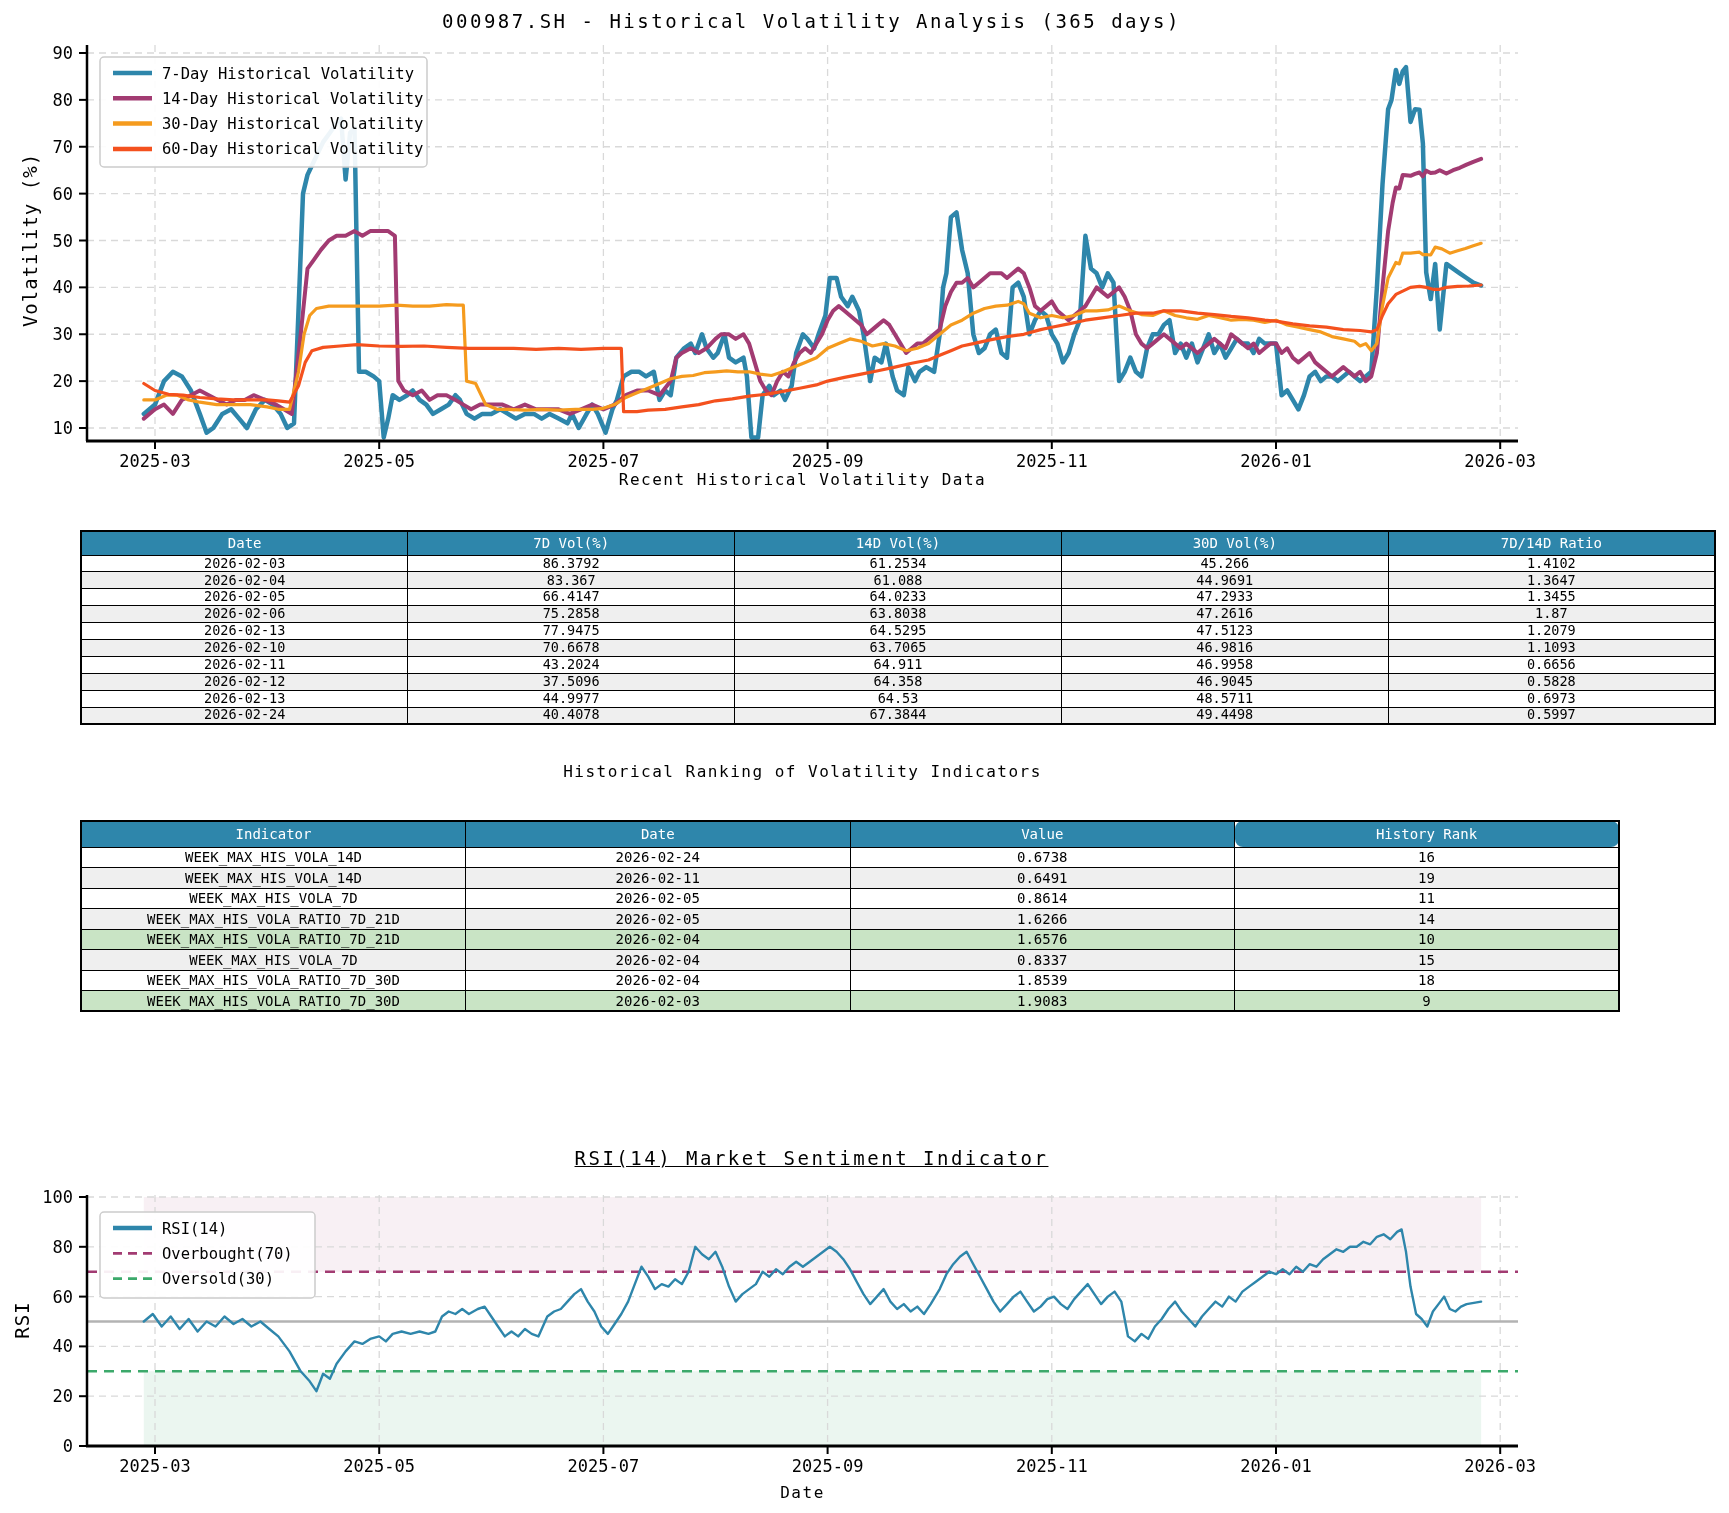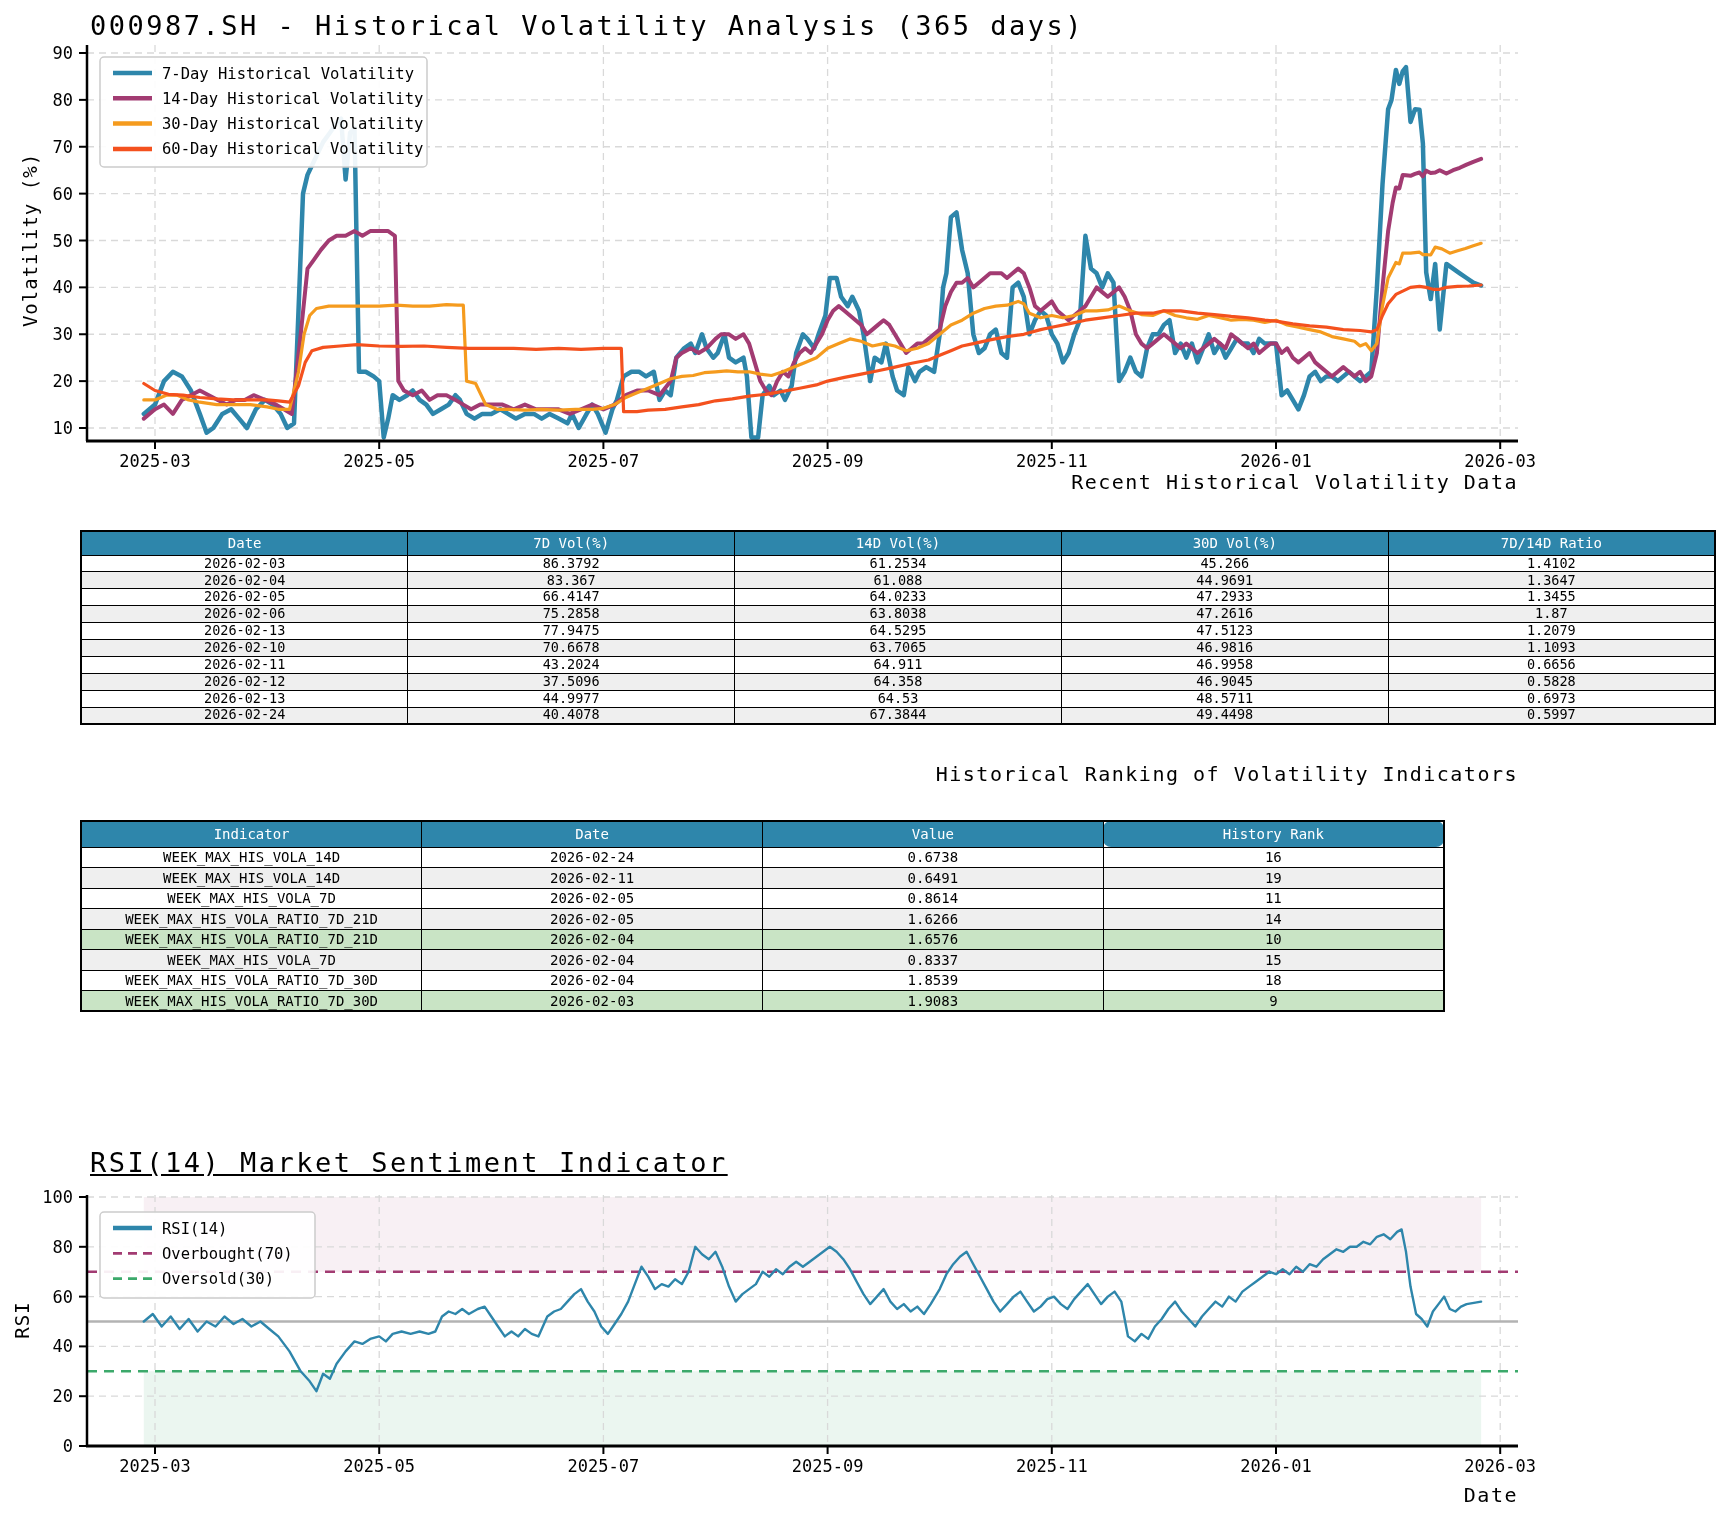--- a/index.html
+++ b/index.html
@@ -1,37 +1,37 @@
 <!DOCTYPE html>
 <html><head>
 <meta charset="utf-8">
 <style>
   html,body{margin:0;padding:0;background:#fff;}
   .canvas{position:relative;width:1729px;height:1513px;background:#ffffff;
           font-family:"DejaVu Sans Mono","Liberation Mono",monospace;color:#000;overflow:hidden;}
   svg{position:absolute;left:0;}
   #vol-svg{top:0;}
   #rsi-svg{top:1100px;}
-  .chart-title{position:absolute;left:90px;width:1431px;
-               font-size:27px;letter-spacing:2.5px;white-space:nowrap;}
-  .heading{position:absolute;left:87px;width:1431px;text-align:right;
-           font-size:20px;letter-spacing:1.5px;white-space:nowrap;}
+  .chart-title{position:absolute;left:96px;width:1431px;text-align:center;
+               font-size:19px;letter-spacing:2.5px;white-space:nowrap;}
+  .heading{position:absolute;left:87px;width:1431px;text-align:center;
+           font-size:16px;letter-spacing:1.5px;white-space:nowrap;}
   .ylab{position:absolute;font-size:19px;letter-spacing:1px;white-space:nowrap;
         transform:translate(-50%,-50%) rotate(-90deg);}
   #vol-title{top:10px;}
   #recent-title{top:470px;}
   #ranking-title{top:762px;}
   #rsi-title{top:1147px;text-decoration:underline;}
   #rsi-xlab{top:1483px;}
   #vol-ylab{left:30px;top:240px;}
   #rsi-ylab{left:22px;top:1320px;}
   table{position:absolute;border-collapse:collapse;table-layout:fixed;background:#fff;
         border:2px solid #000;font-family:"DejaVu Sans Mono","Liberation Mono",monospace;}
   #recent-table{left:80px;top:530px;width:1636px;}
-  #ranking-table{left:80px;top:820px;width:1365px;}
+  #ranking-table{left:80px;top:820px;width:1540px;}
   th,td{border:1.5px solid #000;text-align:center;padding:0;overflow:hidden;white-space:nowrap;}
   th{font-weight:normal;color:#fff;font-size:14px;}
   #recent-table thead tr{height:24px;}
   #recent-table tbody tr{height:16.9px;}
   #recent-table td{font-size:13.5px;line-height:1;}
   #ranking-table thead tr{height:26px;}
   #ranking-table tbody tr{height:20.5px;}
   #ranking-table td{font-size:14px;line-height:1;}
   tr.alt td{background:#efefef;}
   tr.hl td{background:#C9E4C5;}

